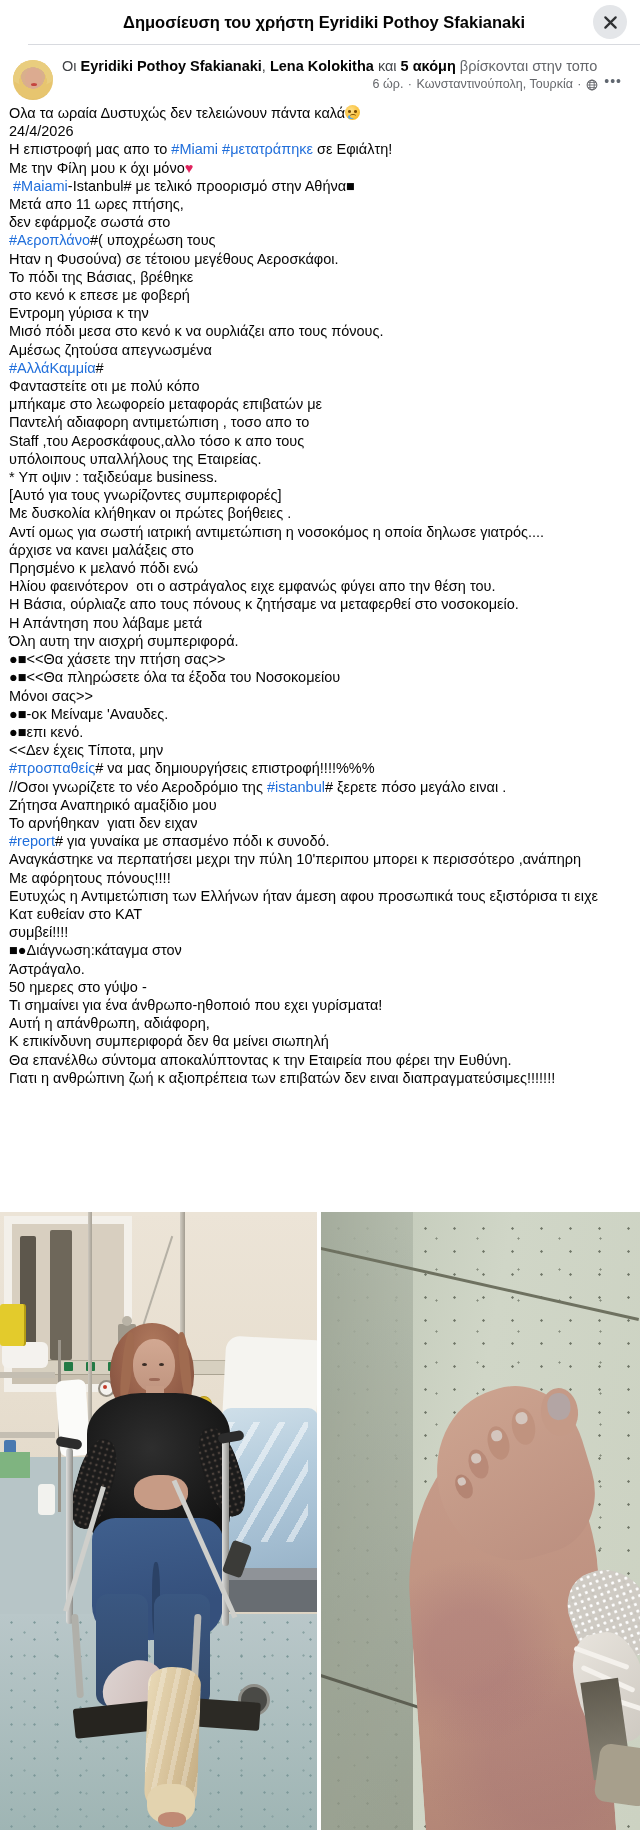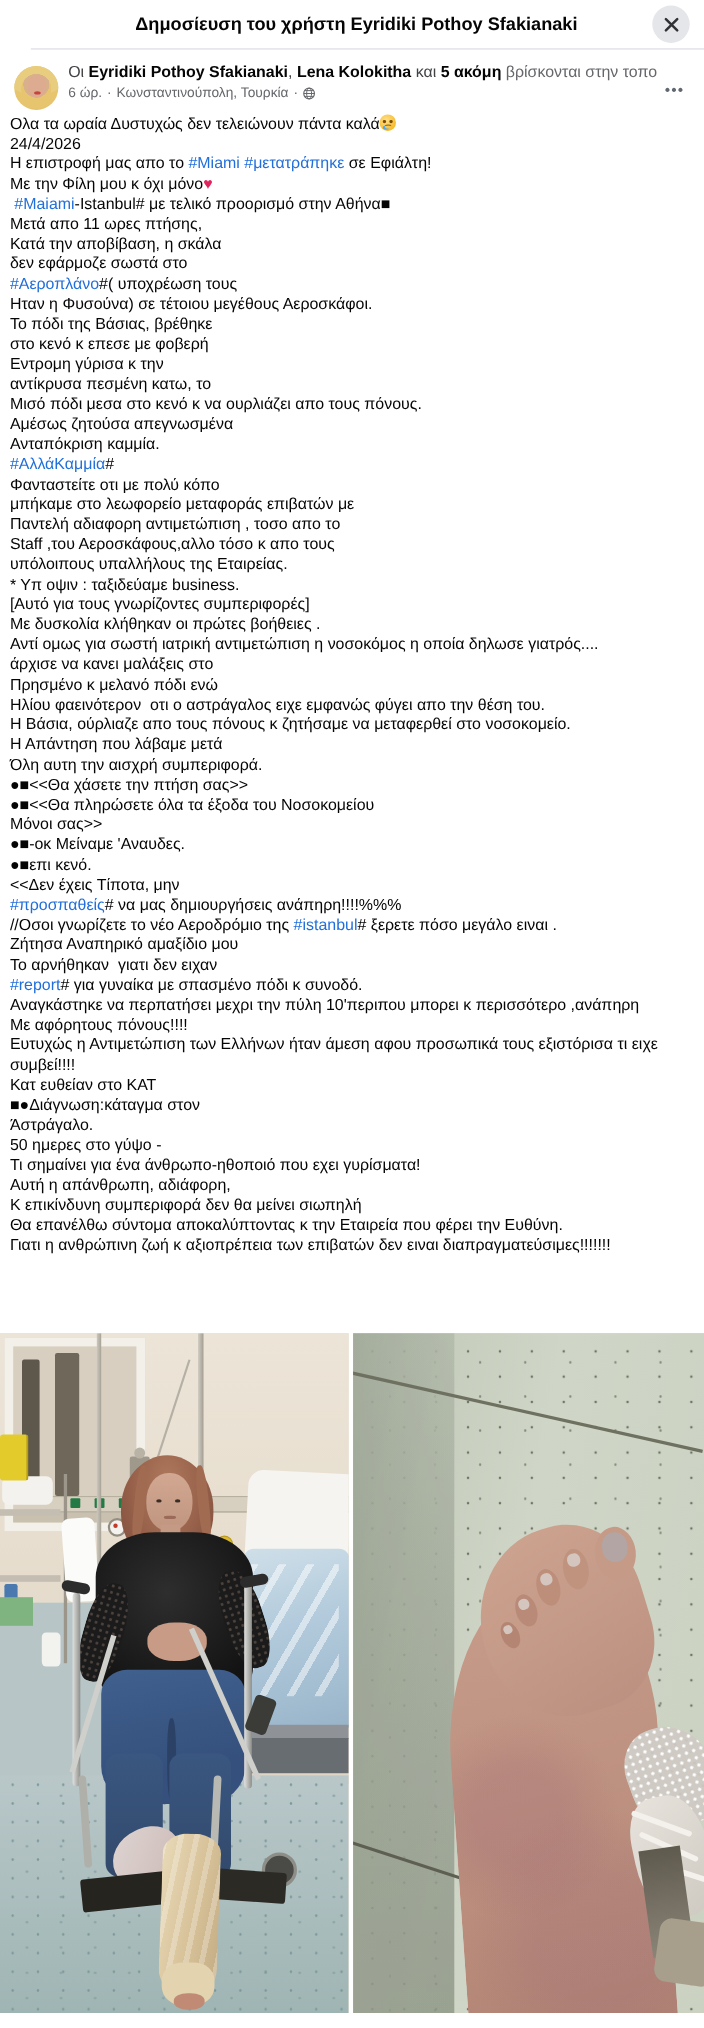--- a/index.html
+++ b/index.html
@@ -19,21 +19,21 @@
           background:radial-gradient(circle at 50% 42%,#d9b08c 0 38%,#e7c56f 39% 70%,#caa14e 100%);}
   .avatar .hair{position:absolute;left:-4px;top:-3px;width:48px;height:30px;border-radius:50%;
           background:radial-gradient(circle at 50% 80%,transparent 0 40%,#e9cd7e 41% 70%,#d4b05a 100%);}
   .avatar .face{position:absolute;left:12px;top:8px;width:17px;height:21px;border-radius:50%;background:#dcab90;}
   .avatar .lips{position:absolute;left:18px;top:23px;width:6px;height:3px;border-radius:50%;background:#c4453f;}
   .header-text{position:absolute;left:62px;top:5px;right:42px;}
   .name-line{font-size:14.5px;line-height:19px;white-space:pre;overflow:hidden;text-overflow:clip;max-height:19px;}
   .name-line .b{font-weight:bold;color:#050505;}
   .name-line .g{color:#404246;}
   .name-line .tail{color:#65676b;}
-  .meta-line{font-size:12.5px;color:#65676b;line-height:17px;display:flex;align-items:center;gap:1px;white-space:pre;}
+  .meta-line{font-size:12.5px;color:#65676b;line-height:17px;display:flex;align-items:center;gap:1px;white-space:pre;justify-content:flex-end;}
   .more-btn{position:absolute;right:16px;top:22px;border:none;background:transparent;color:#606770;
             font-size:14px;letter-spacing:1px;cursor:pointer;line-height:10px;padding:2px;}
 
   
   .post-body{position:absolute;top:104px;left:9px;right:4px;}
   .post-line{font-size:14.5px;line-height:18.2px;white-space:pre-wrap;color:#050505;min-height:18.2px;}
   .seg-link{color:#216fdb;cursor:pointer;}
   .seg-name{font-weight:bold;}
   .seg-heart{color:#e0245e;}
   .emoji-cry{display:inline-block;position:relative;width:15px;height:15px;border-radius:50%;vertical-align:-2px;
@@ -214,31 +214,28 @@
     <button class="more-btn"><span>•••</span></button>
   </div>
 
   <div class="post-body">
       <div class="post-line"><span>Ολα τα ωραία Δυστυχώς δεν τελειώνουν πάντα καλά</span><span class="emoji-cry"></span></div>
       <div class="post-line"><span>24/4/2026</span></div>
       <div class="post-line"><span>Η επιστροφή μας απο το </span><span class="seg-link">#Miami</span><span> </span><span class="seg-link">#μετατράπηκε</span><span> σε Εφιάλτη!</span></div>
       <div class="post-line"><span>Με την Φίλη μου κ όχι μόνο</span><span class="seg-heart">♥</span></div>
       <div class="post-line"><span> </span><span class="seg-link">#Maiami</span><span>-Istanbul# με τελικό προορισμό στην Αθήνα■</span></div>
       <div class="post-line"><span>Μετά απο 11 ωρες πτήσης,</span></div>
-      <div class="post-line"><span>Κατά την αποβίβαση, η σκάλα</span></div>
       <div class="post-line"><span>δεν εφάρμοζε σωστά στο</span></div>
       <div class="post-line"><span class="seg-link">#Αεροπλάνο</span><span>#( υποχρέωση τους</span></div>
       <div class="post-line"><span>Ηταν η Φυσούνα) σε τέτοιου μεγέθους Αεροσκάφοι.</span></div>
       <div class="post-line"><span>Το πόδι της Βάσιας, βρέθηκε</span></div>
       <div class="post-line"><span>στο κενό κ επεσε με φοβερή</span></div>
       <div class="post-line"><span>Εντρομη γύρισα κ την</span></div>
-      <div class="post-line"><span>αντίκρυσα πεσμένη κατω, το</span></div>
       <div class="post-line"><span>Μισό πόδι μεσα στο κενό κ να ουρλιάζει απο τους πόνους.</span></div>
       <div class="post-line"><span>Αμέσως ζητούσα απεγνωσμένα</span></div>
-      <div class="post-line"><span>Ανταπόκριση καμμία.</span></div>
       <div class="post-line"><span class="seg-link">#ΑλλάΚαμμία</span><span>#</span></div>
       <div class="post-line"><span>Φανταστείτε οτι με πολύ κόπο</span></div>
       <div class="post-line"><span>μπήκαμε στο λεωφορείο μεταφοράς επιβατών με</span></div>
       <div class="post-line"><span>Παντελή αδιαφορη αντιμετώπιση , τοσο απο το</span></div>
       <div class="post-line"><span>Staff ,του Αεροσκάφους,αλλο τόσο κ απο τους</span></div>
       <div class="post-line"><span>υπόλοιπους υπαλλήλους της Εταιρείας.</span></div>
       <div class="post-line"><span>* Υπ οψιν : ταξιδεύαμε business.</span></div>
       <div class="post-line"><span>[Αυτό για τους γνωρίζοντες συμπεριφορές]</span></div>
       <div class="post-line"><span>Με δυσκολία κλήθηκαν οι πρώτες βοήθειες .</span></div>
       <div class="post-line"><span>Αντί ομως για σωστή ιατρική αντιμετώπιση η νοσοκόμος η οποία δηλωσε γιατρός....</span></div>
@@ -247,30 +244,30 @@
       <div class="post-line"><span>Ηλίου φαεινότερον  οτι ο αστράγαλος ειχε εμφανώς φύγει απο την θέση του.</span></div>
       <div class="post-line"><span>Η Βάσια, ούρλιαζε απο τους πόνους κ ζητήσαμε να μεταφερθεί στο νοσοκομείο.</span></div>
       <div class="post-line"><span>Η Απάντηση που λάβαμε μετά</span></div>
       <div class="post-line"><span>Όλη αυτη την αισχρή συμπεριφορά.</span></div>
       <div class="post-line"><span>●■&lt;&lt;Θα χάσετε την πτήση σας&gt;&gt;</span></div>
       <div class="post-line"><span>●■&lt;&lt;Θα πληρώσετε όλα τα έξοδα του Νοσοκομείου</span></div>
       <div class="post-line"><span>Μόνοι σας&gt;&gt;</span></div>
       <div class="post-line"><span>●■-οκ Μείναμε 'Αναυδες.</span></div>
       <div class="post-line"><span>●■επι κενό.</span></div>
       <div class="post-line"><span>&lt;&lt;Δεν έχεις Τίποτα, μην</span></div>
-      <div class="post-line"><span class="seg-link">#προσπαθείς</span><span># να μας δημιουργήσεις ανάπηρη!!!!%%%</span></div>
+      <div class="post-line"><span class="seg-link">#προσπαθείς</span><span># να μας δημιουργήσεις επιστροφή!!!!%%%</span></div>
       <div class="post-line"><span>//Οσοι γνωρίζετε το νέο Αεροδρόμιο της </span><span class="seg-link">#istanbul</span><span># ξερετε πόσο μεγάλο ειναι .</span></div>
       <div class="post-line"><span>Ζήτησα Αναπηρικό αμαξίδιο μου</span></div>
       <div class="post-line"><span>Το αρνήθηκαν  γιατι δεν ειχαν</span></div>
       <div class="post-line"><span class="seg-link">#report</span><span># για γυναίκα με σπασμένο πόδι κ συνοδό.</span></div>
       <div class="post-line"><span>Αναγκάστηκε να περπατήσει μεχρι την πύλη 10'περιπου μπορει κ περισσότερο ,ανάπηρη</span></div>
       <div class="post-line"><span>Με αφόρητους πόνους!!!!</span></div>
       <div class="post-line"><span>Ευτυχώς η Αντιμετώπιση των Ελλήνων ήταν άμεση αφου προσωπικά τους εξιστόρισα τι ειχε</span></div>
+      <div class="post-line"><span>Κατ ευθείαν στο ΚΑΤ</span></div>
       <div class="post-line"><span>συμβεί!!!!</span></div>
-      <div class="post-line"><span>Κατ ευθείαν στο ΚΑΤ</span></div>
       <div class="post-line"><span>■●Διάγνωση:κάταγμα στον</span></div>
       <div class="post-line"><span>Άστράγαλο.</span></div>
       <div class="post-line"><span>50 ημερες στο γύψο -</span></div>
       <div class="post-line"><span>Τι σημαίνει για ένα άνθρωπο-ηθοποιό που εχει γυρίσματα!</span></div>
       <div class="post-line"><span>Αυτή η απάνθρωπη, αδιάφορη,</span></div>
       <div class="post-line"><span>Κ επικίνδυνη συμπεριφορά δεν θα μείνει σιωπηλή</span></div>
       <div class="post-line"><span>Θα επανέλθω σύντομα αποκαλύπτοντας κ την Εταιρεία που φέρει την Ευθύνη.</span></div>
       <div class="post-line"><span>Γιατι η ανθρώπινη ζωή κ αξιοπρέπεια των επιβατών δεν ειναι διαπραγματεύσιμες!!!!!!!</span></div>
     </div>
 

